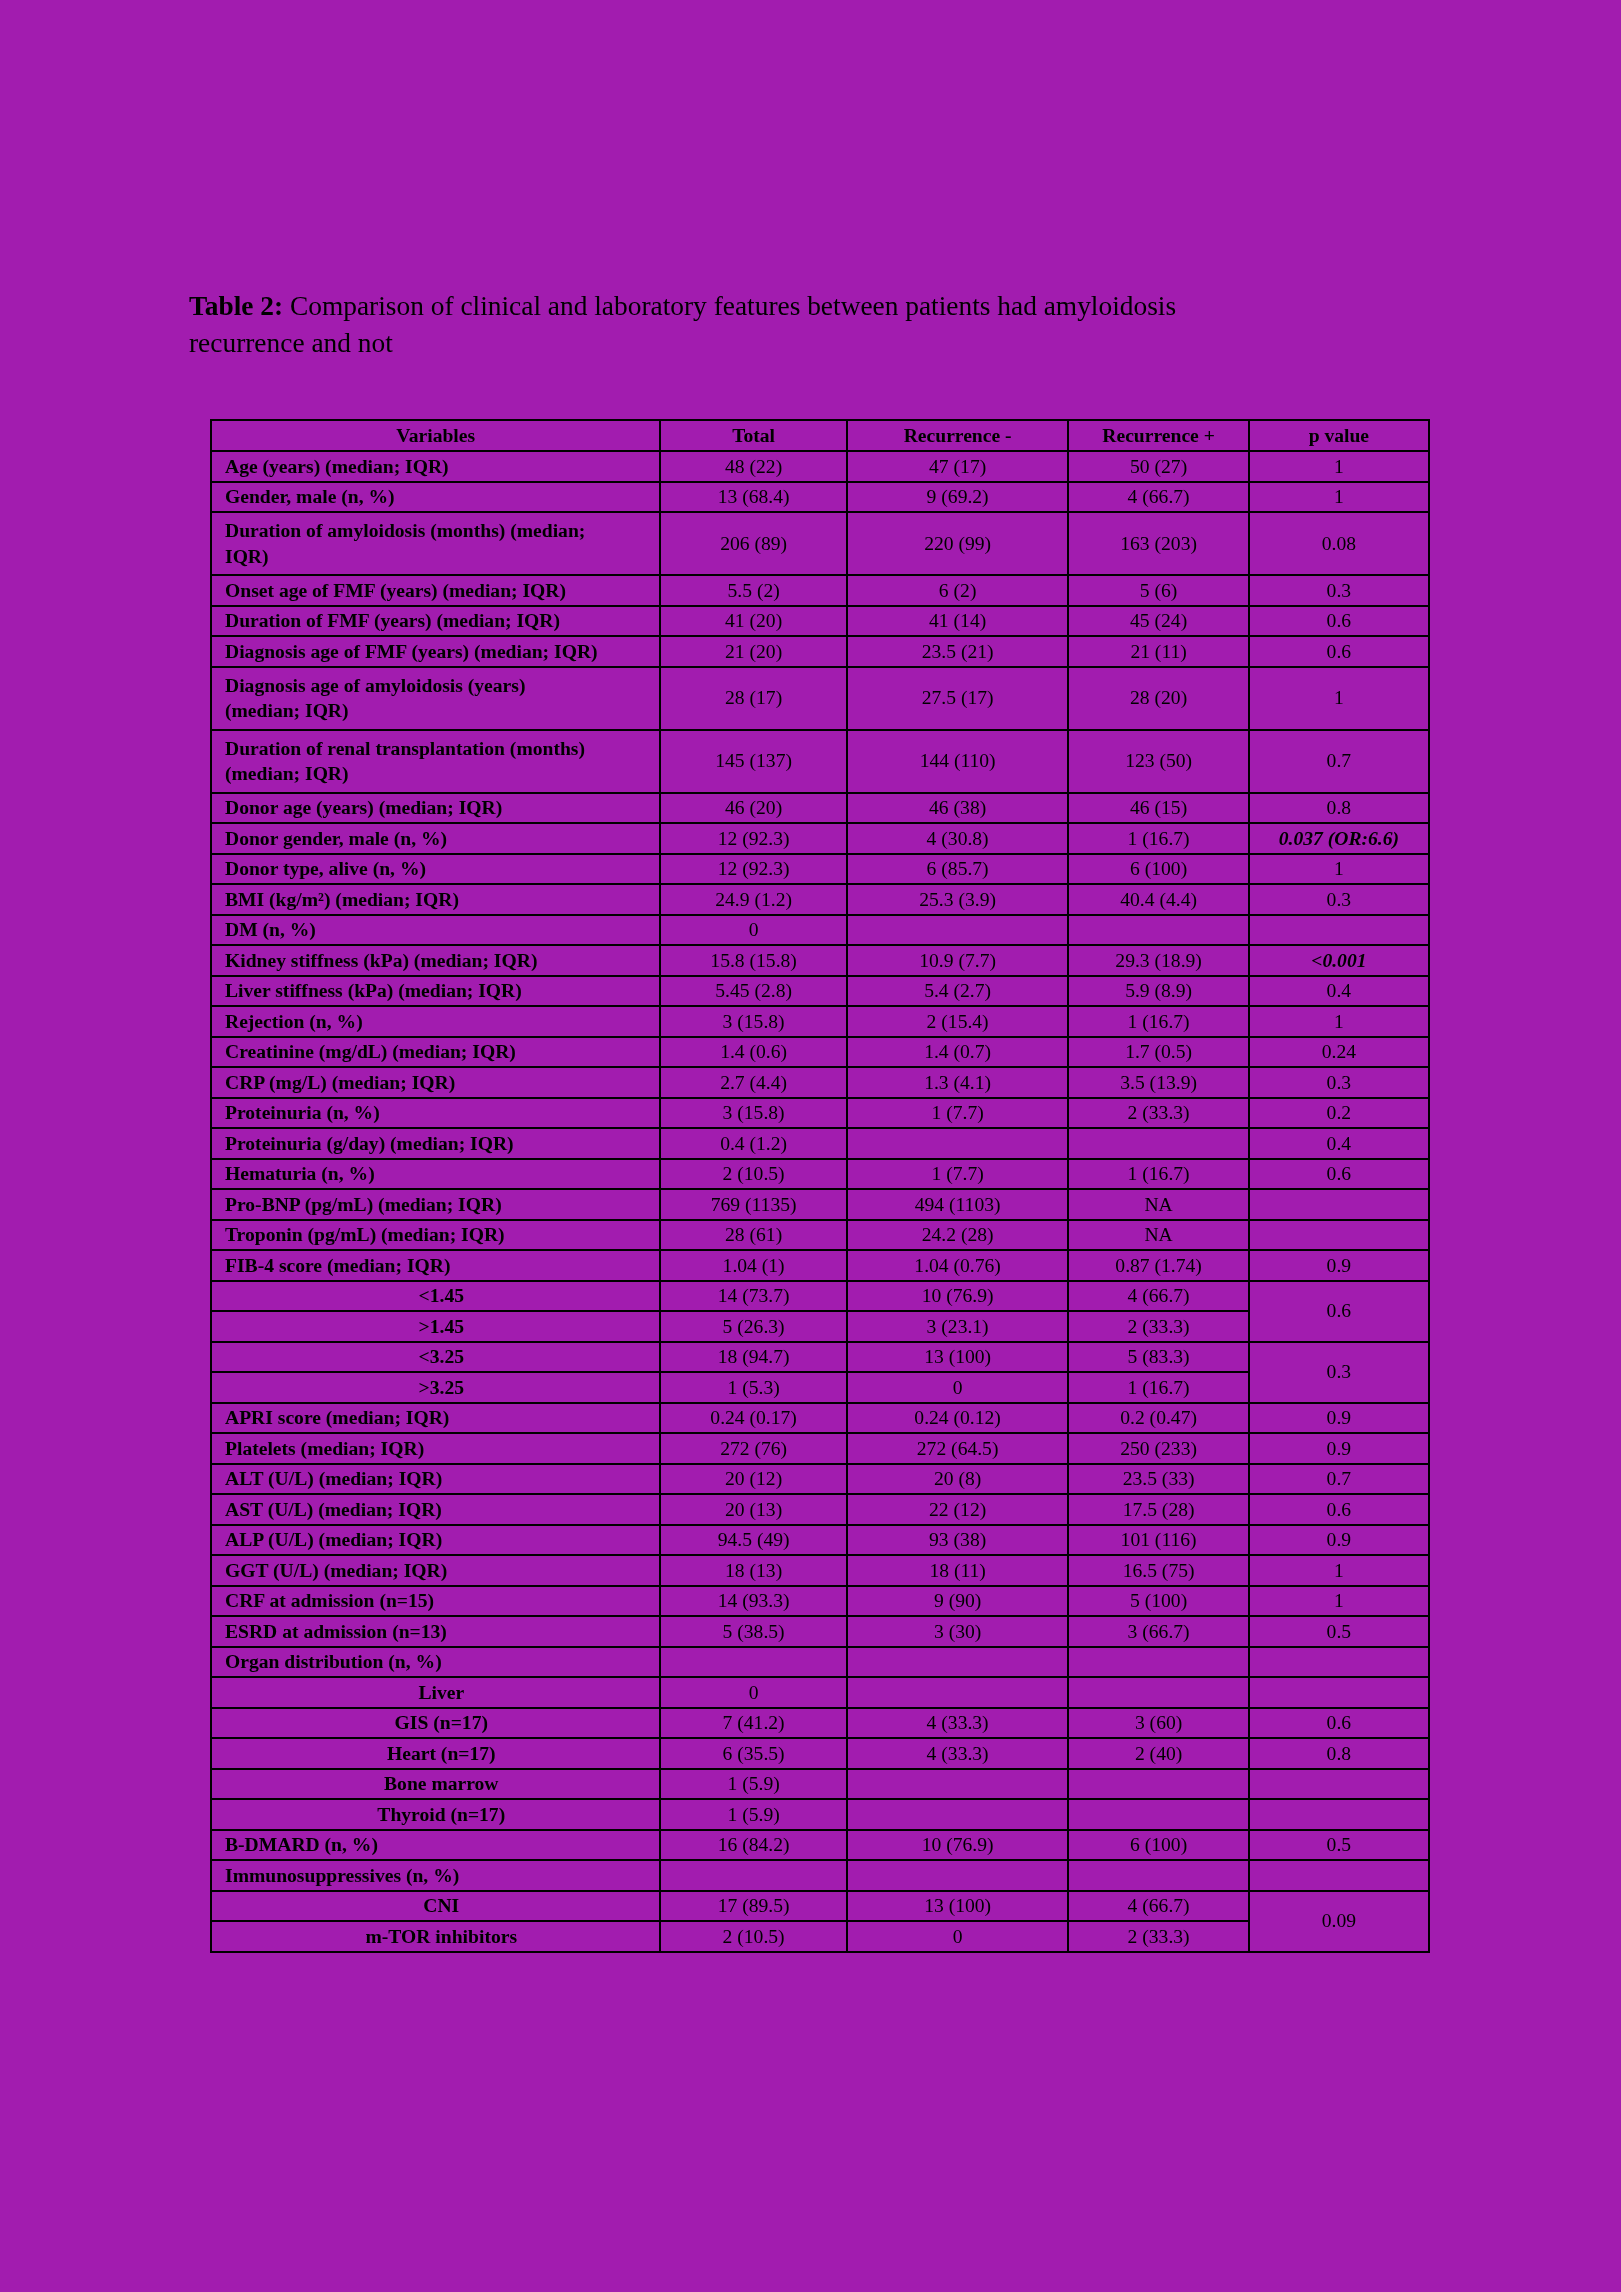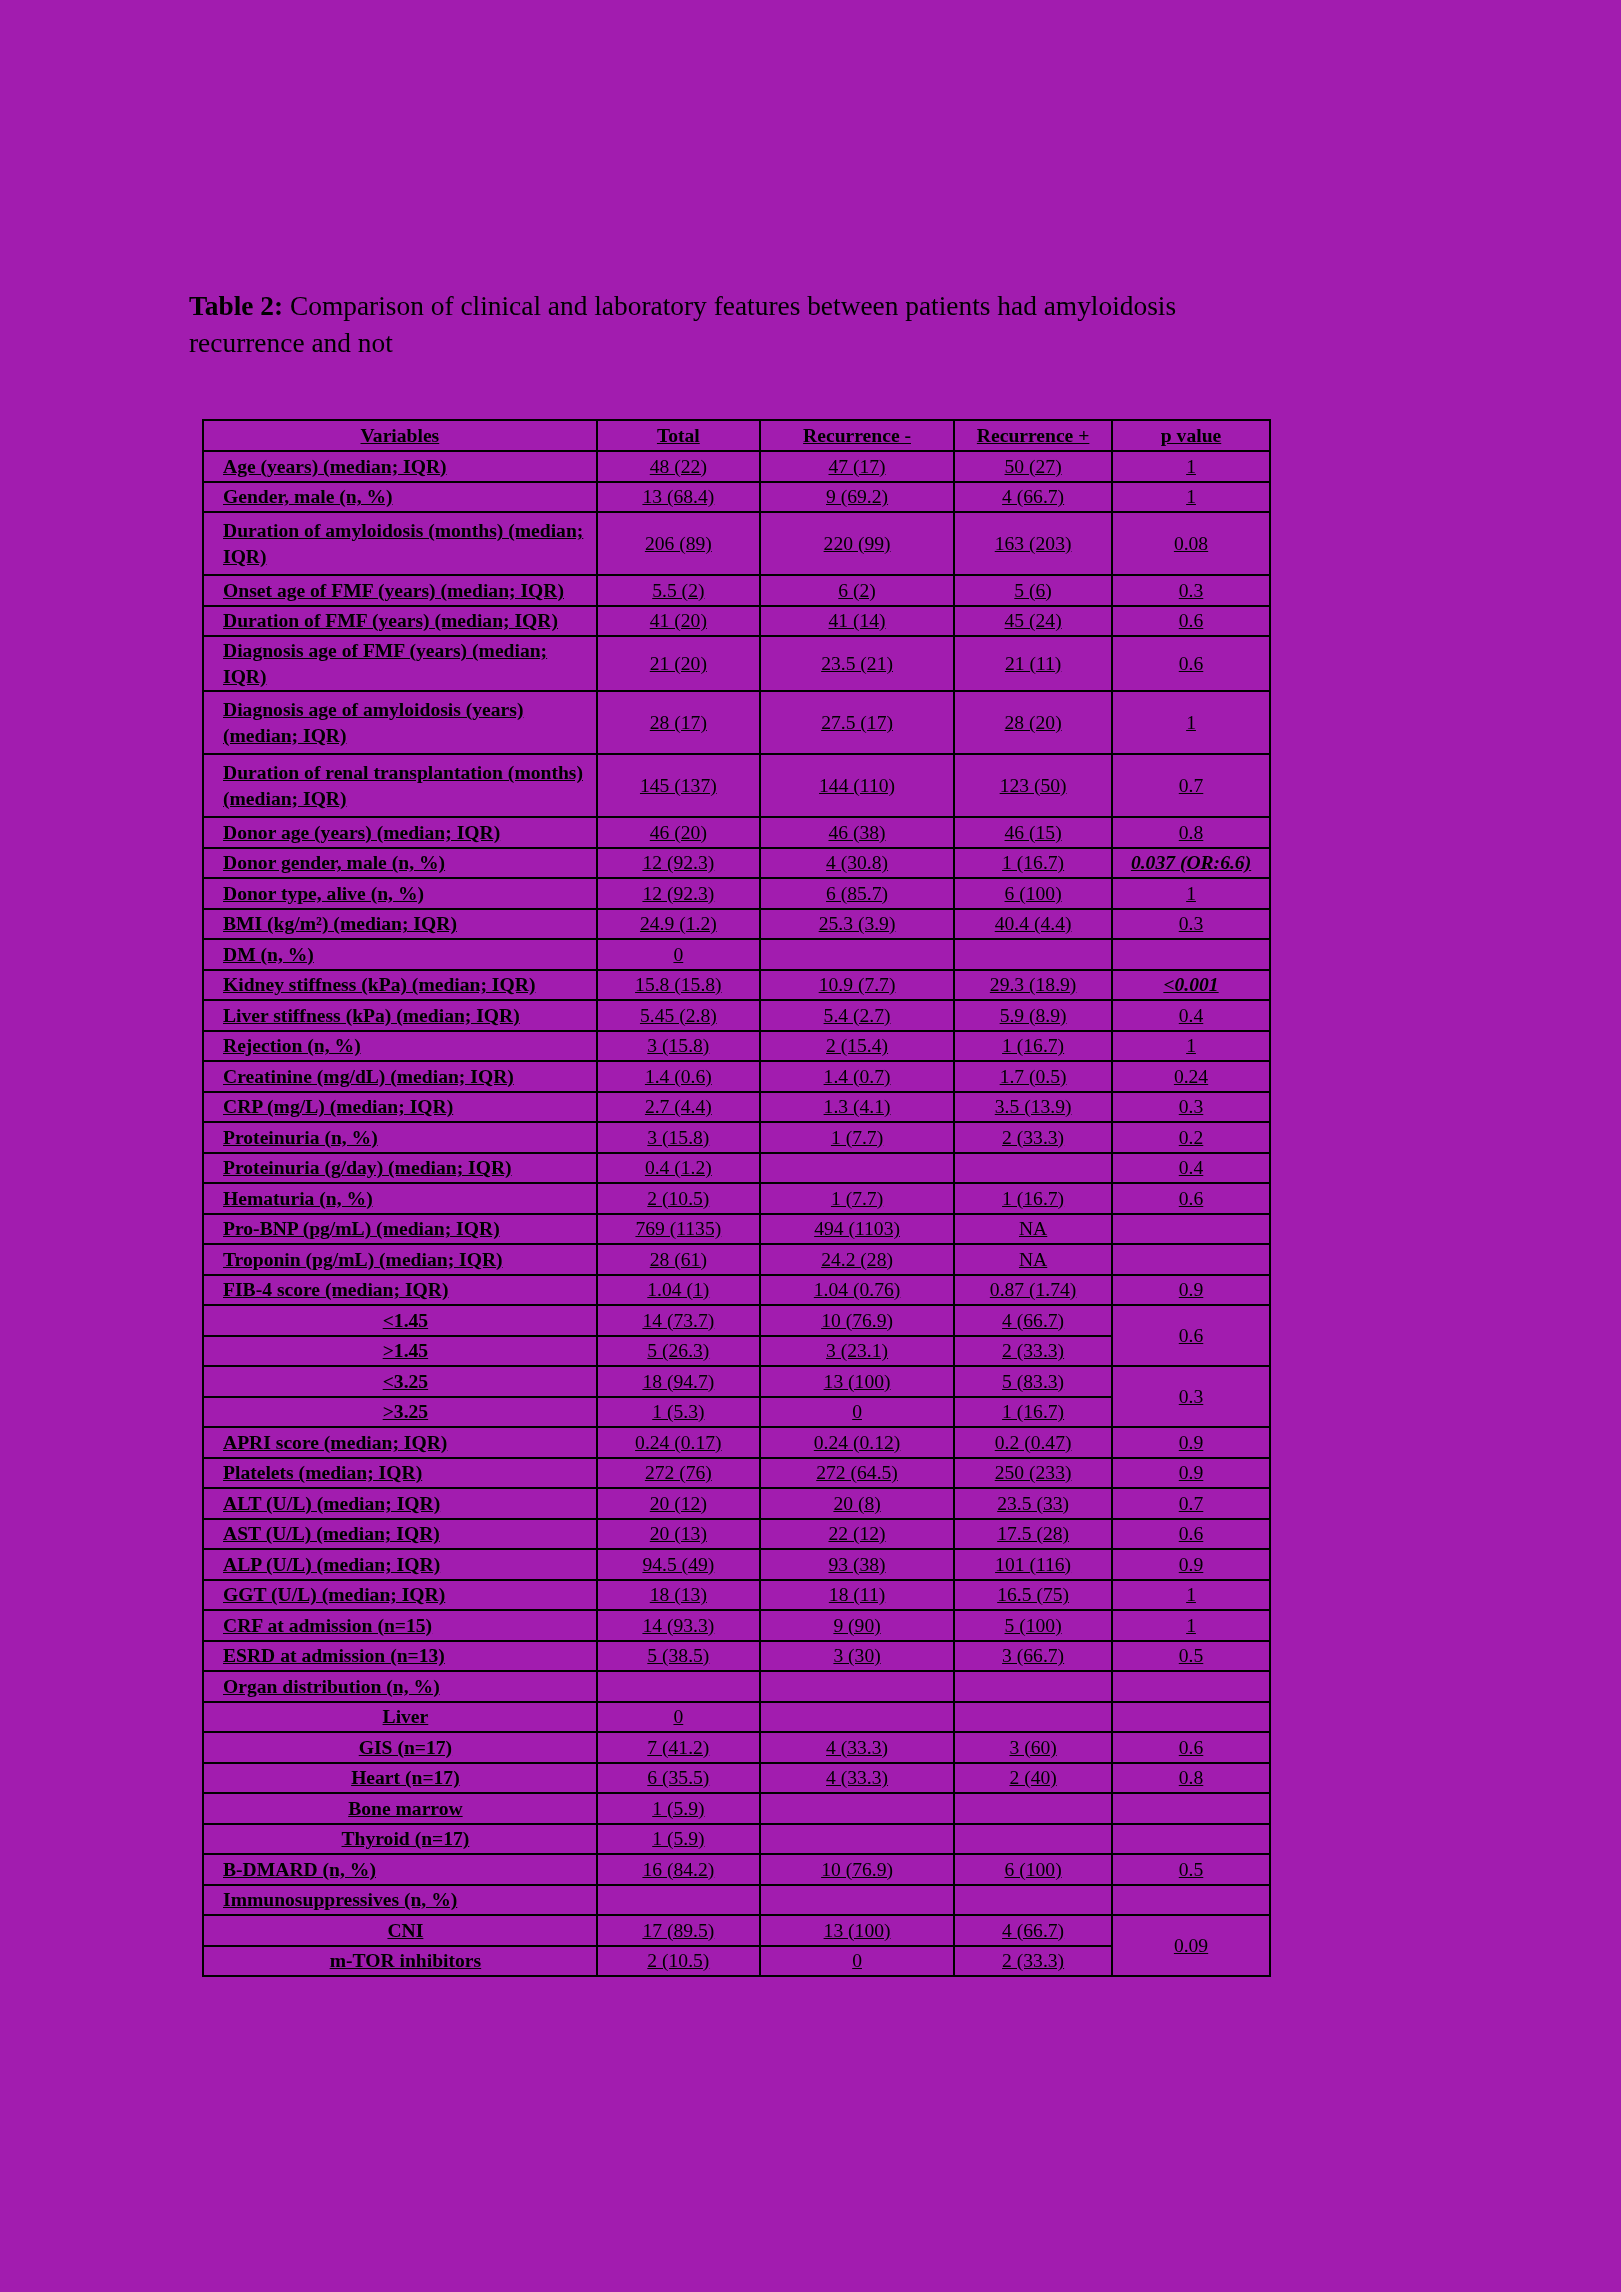--- a/index.html
+++ b/index.html
@@ -17,45 +17,44 @@
     left: 189px;
     top: 288px;
     width: 1264px;
     font-size: 27.4px;
     line-height: 37px;
     white-space: pre-line;
   }
   .title .t-label { font-weight: bold; }
   table.data-table {
     position: absolute;
-    left: 202px;
+    left: 210px;
     top: 419px;
-    width: 1069px;
+    width: 1220px;
     border-collapse: collapse;
     table-layout: fixed;
     border: 2.9px solid #000;
-    text-decoration: underline;
   }
   .data-table th, .data-table td {
     border: 2px solid #000;
     font-size: 19.6px;
     vertical-align: middle;
     padding: 1px 3.9px;
     overflow: hidden;
   }
   .data-table th {
     font-weight: bold;
     text-align: center;
     height: 27.4px;
   }
   .data-table td { height: 26.5px; }
   td.var {
     text-align: left;
     font-weight: bold;
-    padding-left: 19px;
+    padding-left: 13px;
     white-space: pre-line;
     line-height: 25.5px;
   }
   td.var.center { text-align: center; padding-left: 15px; }
   td.val { text-align: center; font-weight: normal; }
   tr.tall td { height: 59px; }
   td.pital { font-weight: bold; font-style: italic; }
 </style>
 </head>
 <body>

